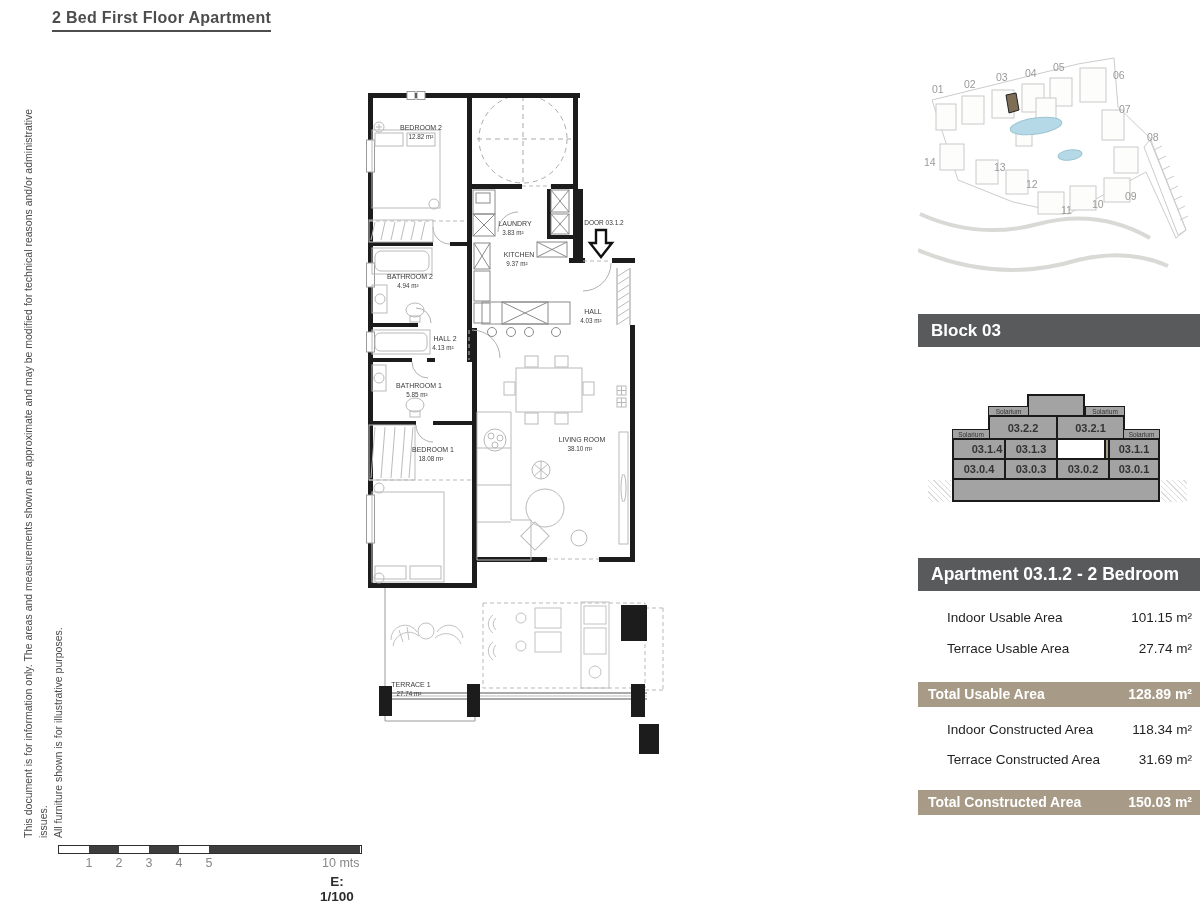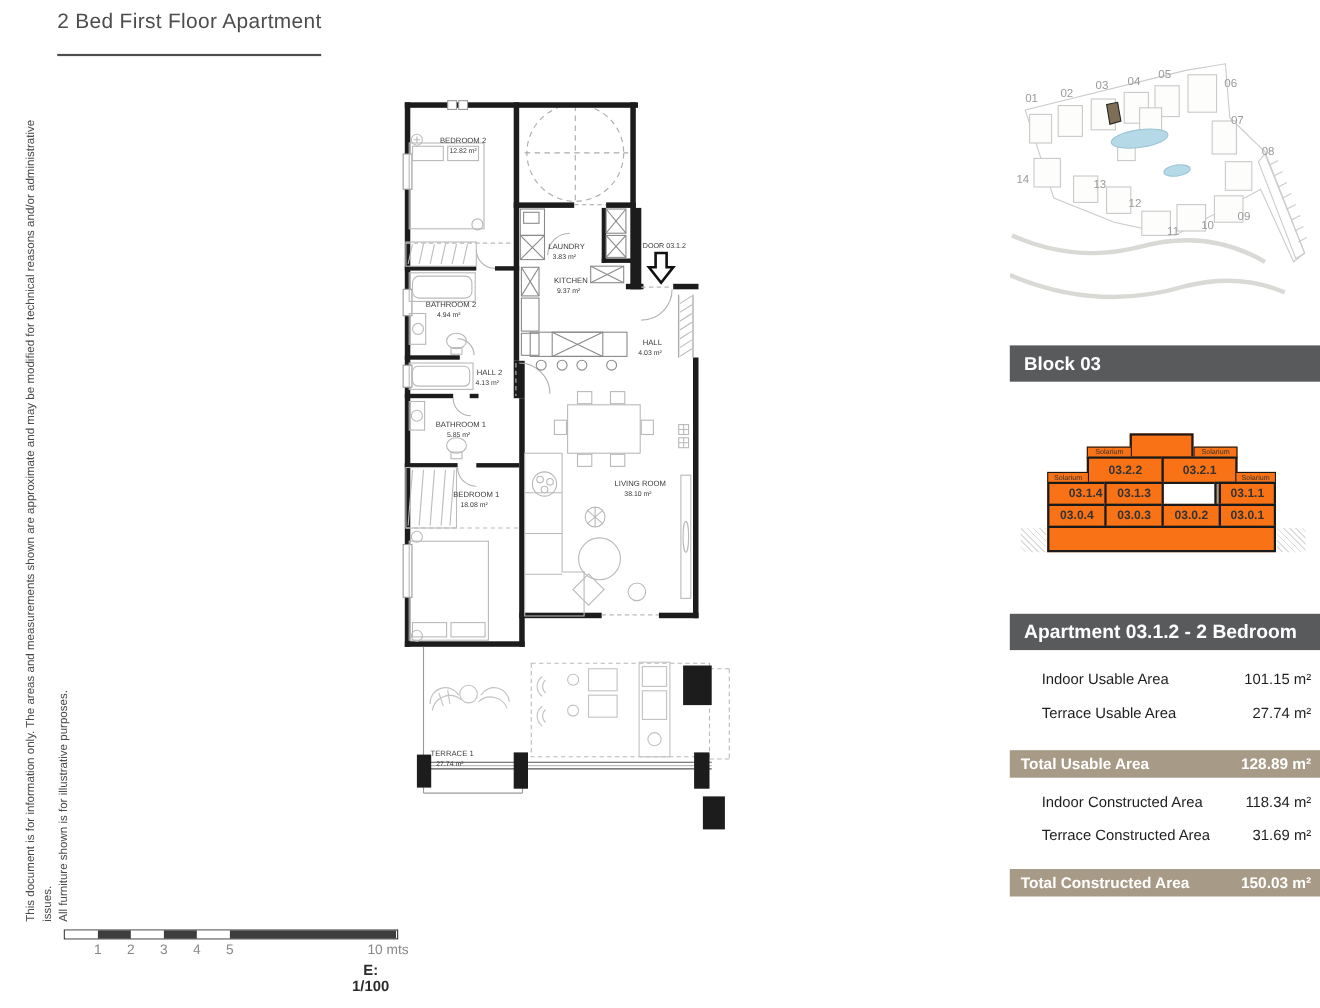--- a/index.html
+++ b/index.html
@@ -1,27 +1,27 @@
 <!DOCTYPE html>
 <html><head>
 <meta charset="utf-8">
 <style>
   html,body{margin:0;padding:0;background:#ffffff;font-family:"Liberation Sans",sans-serif;}
   #page{position:relative;width:1200px;height:916px;background:#fff;overflow:hidden;}
   .abs{position:absolute;}
   
-  #title{left:52px;top:9px;font-size:19px;font-weight:normal;color:#4d4d4d;border-bottom:2px solid #4d4d4d;padding-bottom:18px;letter-spacing:.3px;}
+  #title{left:52px;top:9px;font-size:16px;font-weight:bold;color:#4d4d4d;border-bottom:2px solid #4d4d4d;padding-bottom:3px;letter-spacing:.3px;}
   
   #disclaimer{left:21px;top:838px;width:752px;transform:rotate(-90deg);transform-origin:0 0;
     font-size:10.5px;color:#4a4a4a;line-height:1.45;}
   
   .hdrbar{left:918px;width:282px;height:33px;background:#595a5c;color:#fff;font-weight:bold;
     font-size:17px;line-height:33px;padding-left:13px;box-sizing:border-box;white-space:nowrap;overflow:hidden;}
   
-  .bcell{position:absolute;background:#f97316;border:2px solid #1a1a1a;box-sizing:border-box;
+  .bcell{position:absolute;background:#a3a3a3;border:2px solid #1a1a1a;box-sizing:border-box;
     display:flex;align-items:center;justify-content:center;font-size:11px;font-weight:600;color:#333;}
   .bcell.sol{font-size:6.5px;font-weight:normal;border-width:1.5px;}
   .bcell.hl{background:#a89b84;margin-left:48px;}
   .hatch{position:absolute;background:repeating-linear-gradient(45deg,#fff 0 3px,#ddd 3px 4px);}
   
   .arow{left:918px;width:274px;height:20px;font-size:13.5px;color:#1f1f1f;}
   .arow .lbl{position:absolute;left:29px;top:0;}
   .arow .val{position:absolute;right:0;top:0;}
   .totbar{left:918px;width:282px;height:25px;background:#a79a86;color:#fff;font-weight:bold;
     font-size:14px;line-height:25px;box-sizing:border-box;padding:0 8px 0 10px;}
@@ -333,21 +333,21 @@
     <div style="width:30px;background:#fff"></div>
     <div style="width:30px;background:#3d3d3d"></div>
     <div style="width:30px;background:#fff"></div>
     <div style="width:151px;background:#3d3d3d"></div>
   </div>
   <span class="tick" style="left:89px">1</span>
   <span class="tick" style="left:119px">2</span>
   <span class="tick" style="left:149px">3</span>
   <span class="tick" style="left:179px">4</span>
   <span class="tick" style="left:209px">5</span>
-  <span id="tick-end" style="left:334px">10 mts</span>
+  <span id="tick-end" style="left:322px">10 mts</span>
   <div id="scaletext">E: 1/100</div>
 
 
   <svg class="abs" style="left:918px;top:52px;" width="282" height="250" viewBox="0 0 282 250">
     <g stroke="#cccccc" fill="none">
       <path d="M14,48 L160,12 L196,6 L200,55 L232,86 L268,178 L258,186 L228,120 L150,162 L95,150 L40,128 Z"></path>
       <path d="M232,88 L268,178 L260,183 L226,95 Z"></path>
       <line x1="236" y1="98" x2="244" y2="94"></line>
         <line x1="240" y1="108" x2="248" y2="104"></line>
       <line x1="244" y1="118" x2="252" y2="114"></line>

